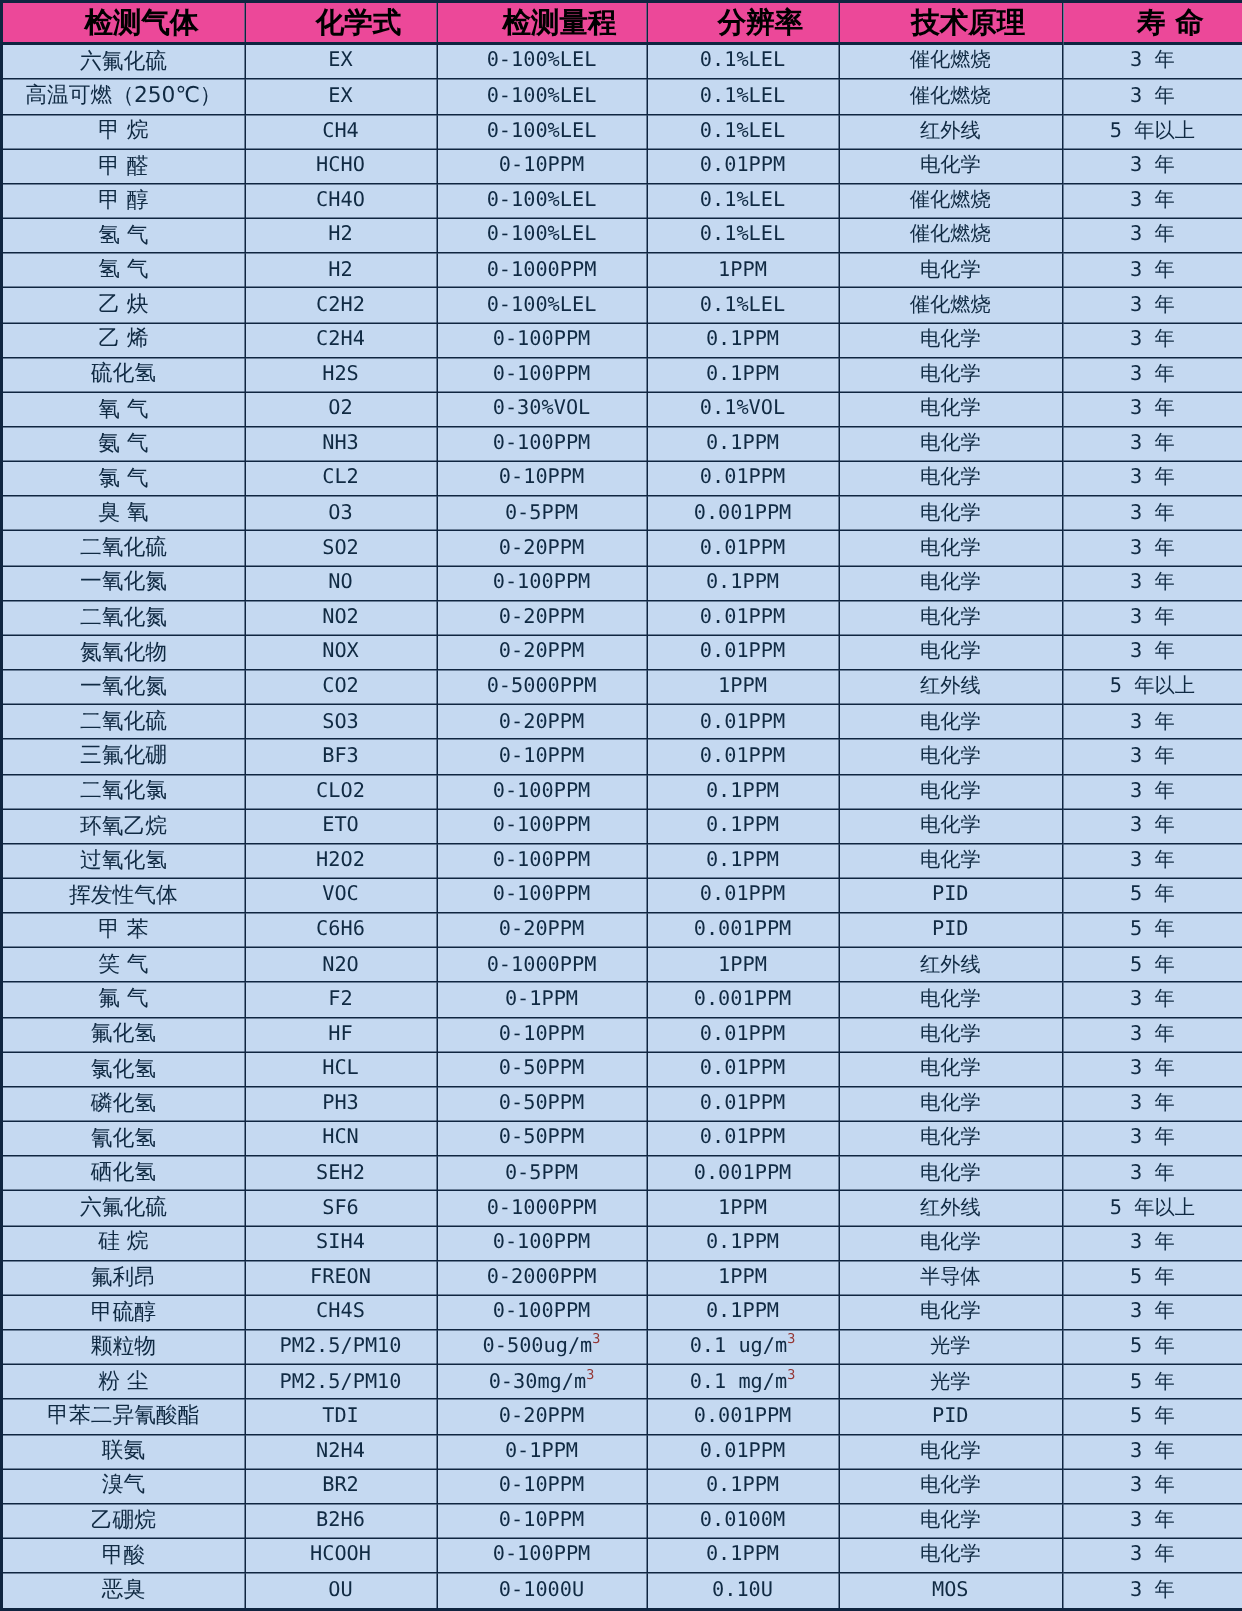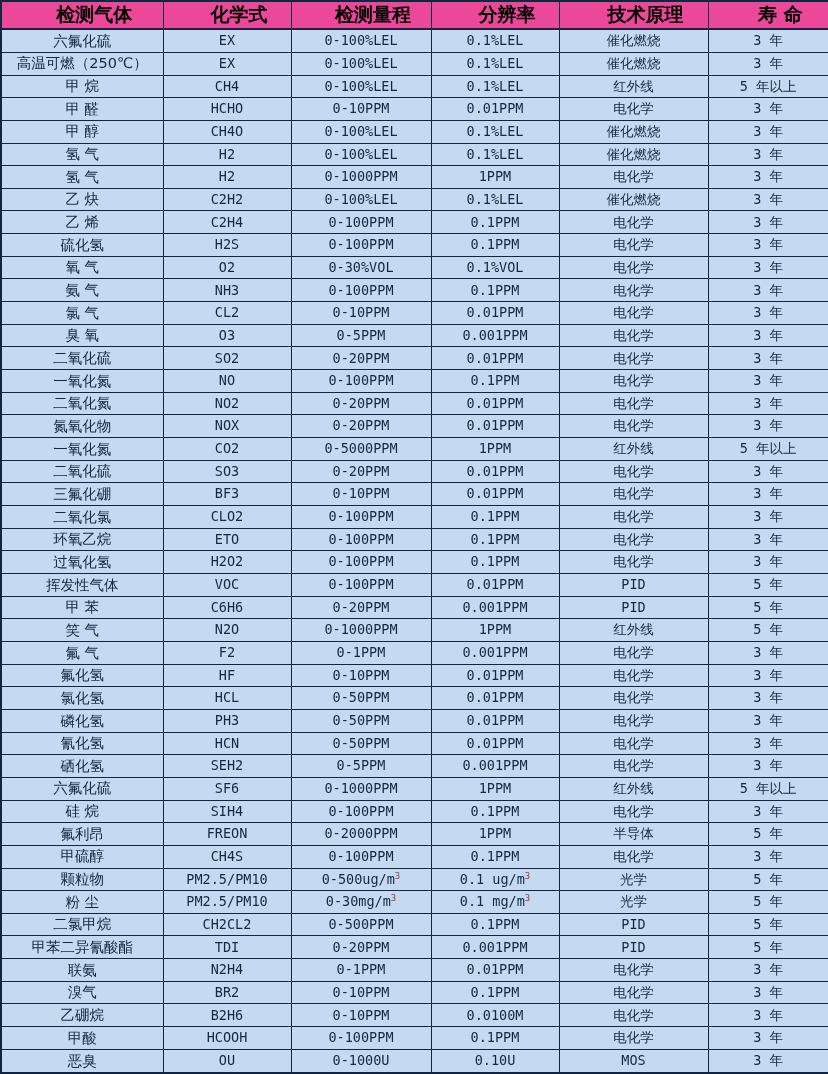--- a/index.html
+++ b/index.html
@@ -381,28 +381,20 @@
       </tr>
       <tr>
         <td class="c-gas">粉 尘</td>
         <td class="c-formula">PM2.5/PM10</td>
         <td class="c-range">0-30mg/m<sup class="sup3">3</sup></td>
         <td class="c-resolution">0.1 mg/m<sup class="sup3">3</sup></td>
         <td class="c-principle">光学</td>
         <td class="c-lifespan">5 年</td>
       </tr>
       <tr>
-        <td class="c-gas">二氯甲烷</td>
-        <td class="c-formula">CH2CL2</td>
-        <td class="c-range">0-500PPM</td>
-        <td class="c-resolution">0.1PPM</td>
-        <td class="c-principle">PID</td>
-        <td class="c-lifespan">5 年</td>
-      </tr>
-      <tr>
         <td class="c-gas">甲苯二异氰酸酯</td>
         <td class="c-formula">TDI</td>
         <td class="c-range">0-20PPM</td>
         <td class="c-resolution">0.001PPM</td>
         <td class="c-principle">PID</td>
         <td class="c-lifespan">5 年</td>
       </tr>
       <tr>
         <td class="c-gas">联氨</td>
         <td class="c-formula">N2H4</td>

